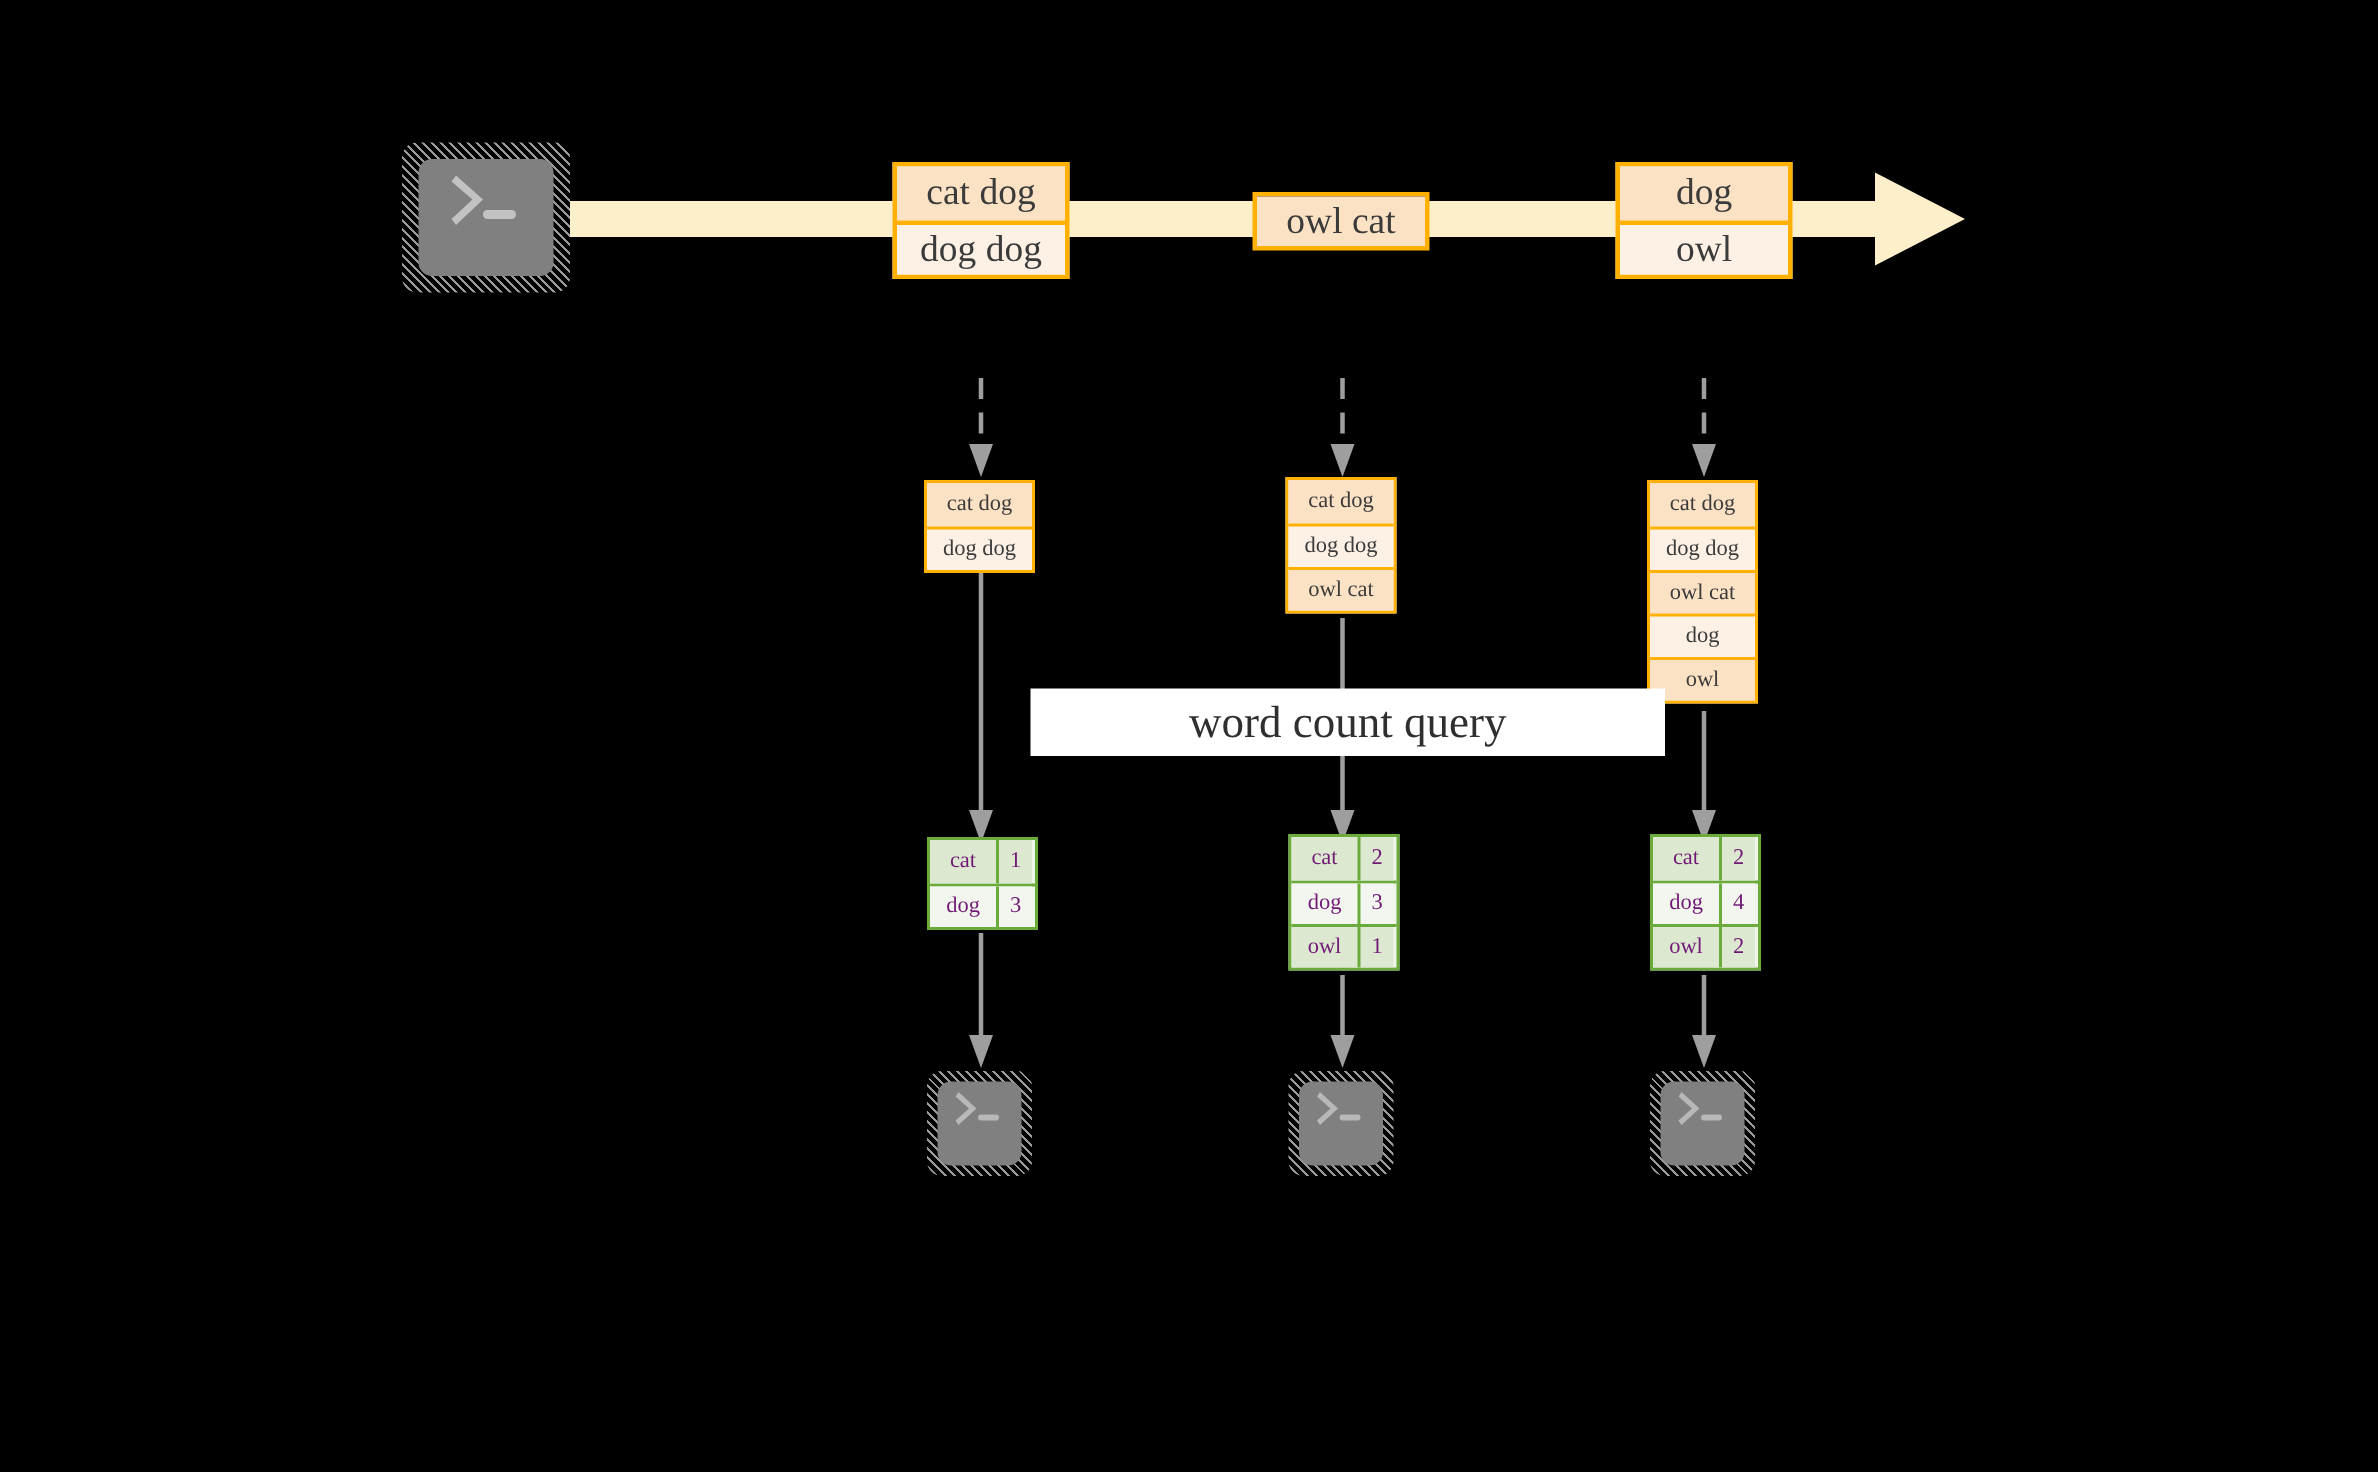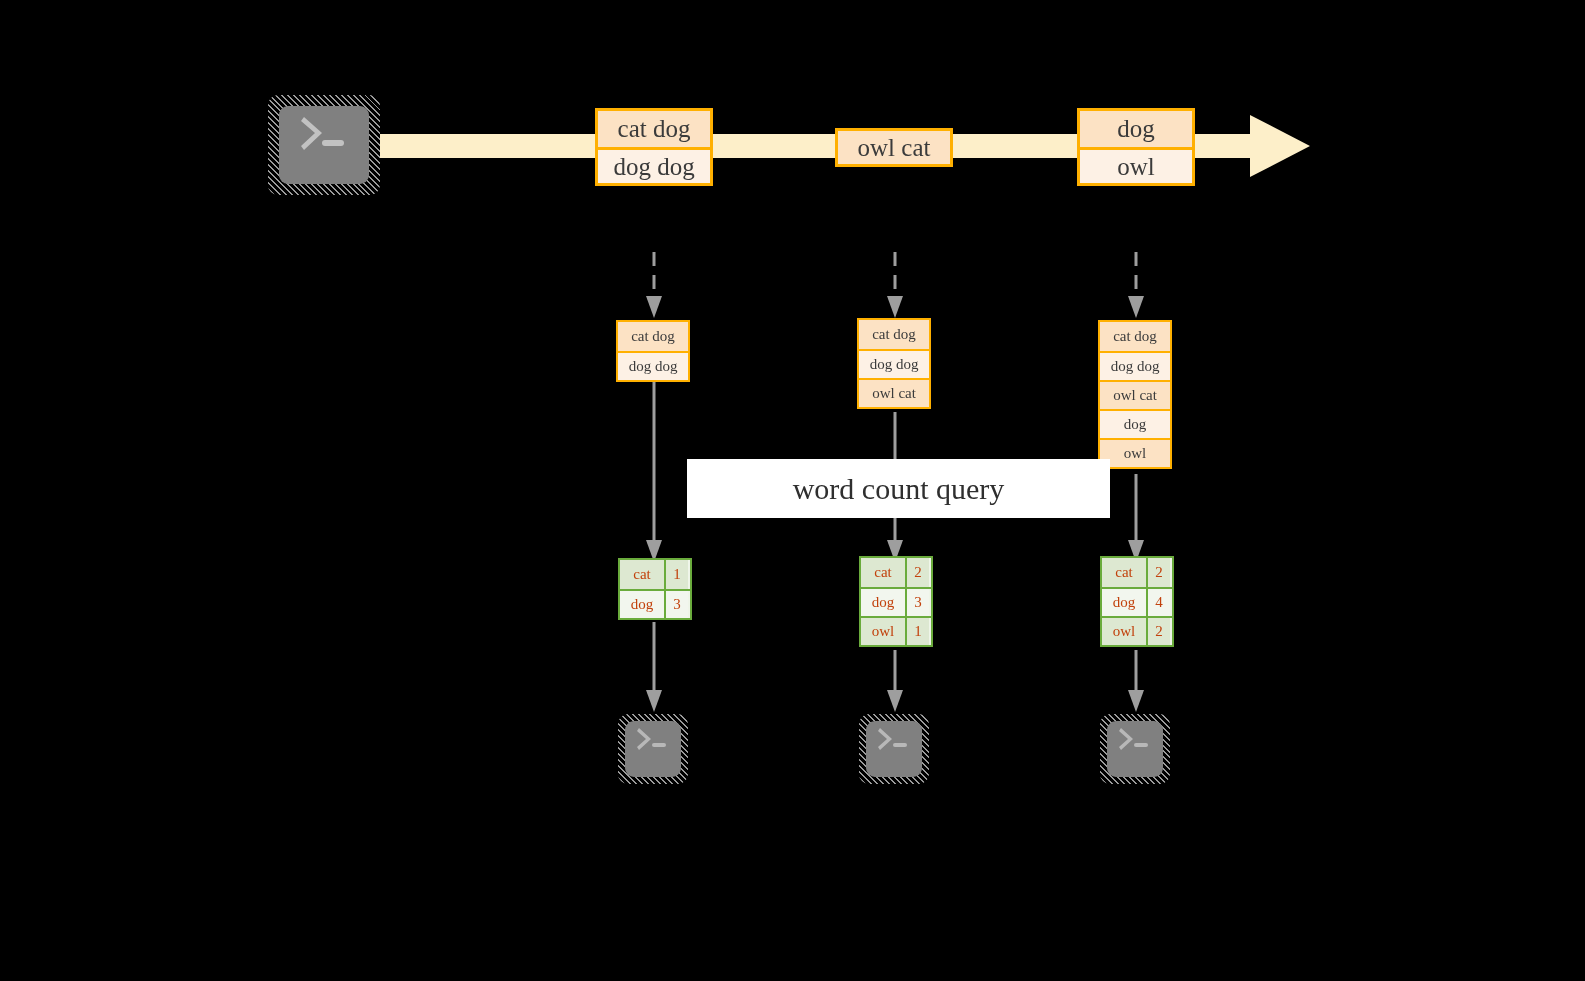--- a/index.html
+++ b/index.html
@@ -103,21 +103,21 @@
     display: flex;
     height: 29px;
   }
   .res-row.sep { border-top: 2px solid #6AAB3C; }
   .res-cell {
     box-sizing: border-box;
     display: flex;
     align-items: center;
     justify-content: center;
     font-size: 15px;
-    color: #c2410c;
+    color: #701a75;
   }
   .res-cell.word { width: 44px; }
   .res-cell.cnt  { width: 24px; border-left: 2px solid #6AAB3C; }
   .res-row.shade-a .res-cell { background: #DDE8D1; }
   .res-row.shade-b .res-cell { background: #F2F6EE; }
 
   
   .conn {
     position: absolute;
     pointer-events: none;
@@ -242,21 +242,21 @@
   </div>
 
   <div class="snap" style="left:1098px; top:320px; width:74px;">
     <div class="snap-row shade-a">cat dog</div>
     <div class="snap-row shade-b sep">dog dog</div>
     <div class="snap-row shade-a sep">owl cat</div>
     <div class="snap-row shade-b sep">dog</div>
     <div class="snap-row shade-a sep">owl</div>
   </div>
 
-  <div class="banner" style="left:687px; top:459px; width:423px; height:59px;">
+  <div class="banner" style="left:687px; top:459px; width:423px; height:45px;">
     <span>word count query</span>
   </div>
 
   <div class="res" style="left:618px; top:558px; width:74px;">
     <div class="res-row shade-a">
       <div class="res-cell word">cat</div>
       <div class="res-cell cnt">1</div>
     </div>
     <div class="res-row shade-b sep">
       <div class="res-cell word">dog</div>

